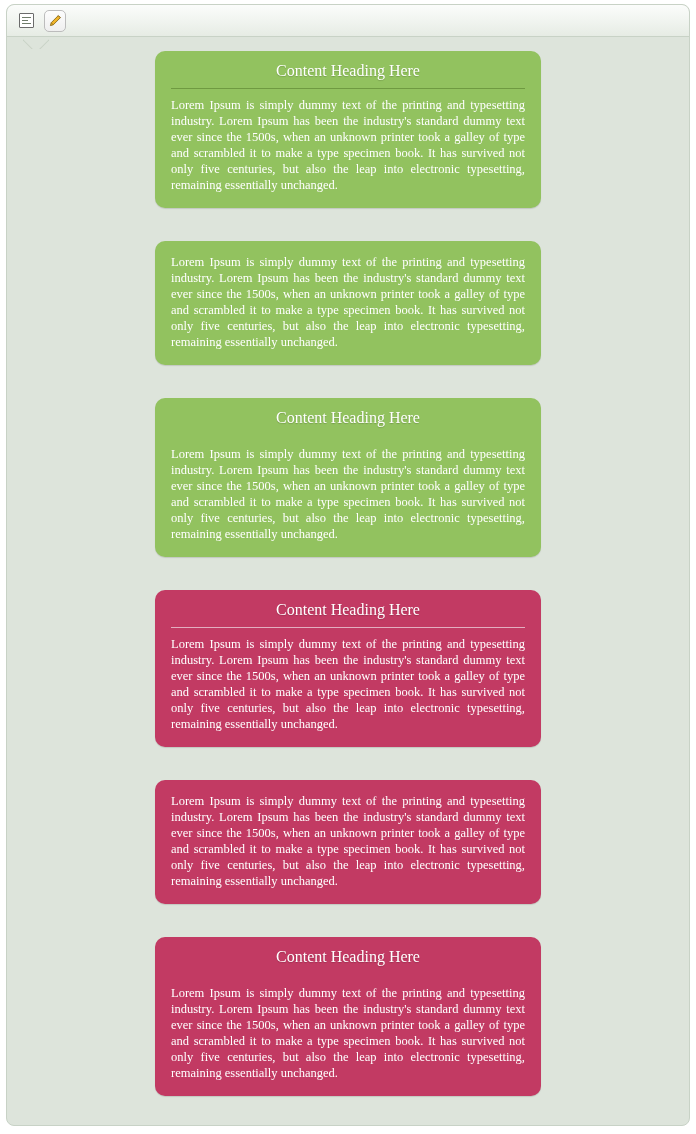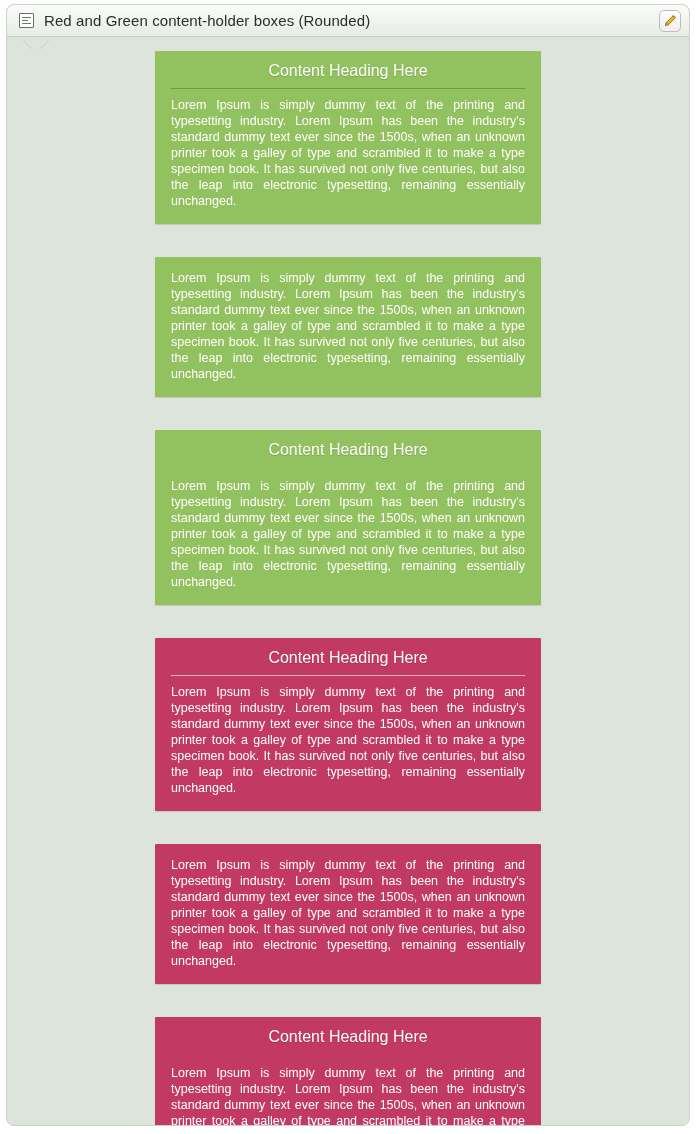--- a/index.html
+++ b/index.html
@@ -107,24 +107,25 @@
 
   
   .content {
     position: relative;
     padding: 14px 0 10px 0;
   }
 
   .box {
     width: 386px;
     margin: 0 auto 33px auto;
-    border-radius: 1px;
+    border-radius: 10px;
     padding: 0;
     color: #ffffff;
     box-shadow: 0 1px 1px rgba(0,0,0,0.12);
+    font-family: Liberation Serif, serif;
   }
   .box:last-child { margin-bottom: 0; }
 
   .box.green { background: #92c25f; }
   .box.red   { background: #c23a63; }
 
   .box-heading {
     font-size: 16px;
     text-align: center;
     font-weight: normal;
@@ -159,21 +160,20 @@
 <div id="page">
 
   <div class="panel">
 
     <div class="titlebar">
       <span class="doc-icon">
         <i></i>
           <i></i>
           <i></i>
       </span>
-      <span class="titlebar-text">Red and Green content-holder boxes (Rounded)</span>
       <span class="edit-btn">
         <span>
           <svg width="14" height="14" viewBox="0 0 14 14" aria-hidden="true">
             <path d="M10.3 1.6 L12.4 3.7 L5.3 10.8 L2.4 11.6 L3.2 8.7 Z" fill="#f0b429" stroke="#8a6a18" stroke-width="0.9" stroke-linejoin="round"></path>
             <path d="M3.2 8.7 L5.3 10.8" stroke="#8a6a18" stroke-width="0.8"></path>
             <path d="M10.3 1.6 L12.4 3.7" stroke="#8a6a18" stroke-width="0.8"></path>
           </svg>
         </span>
       </span>
     </div>

